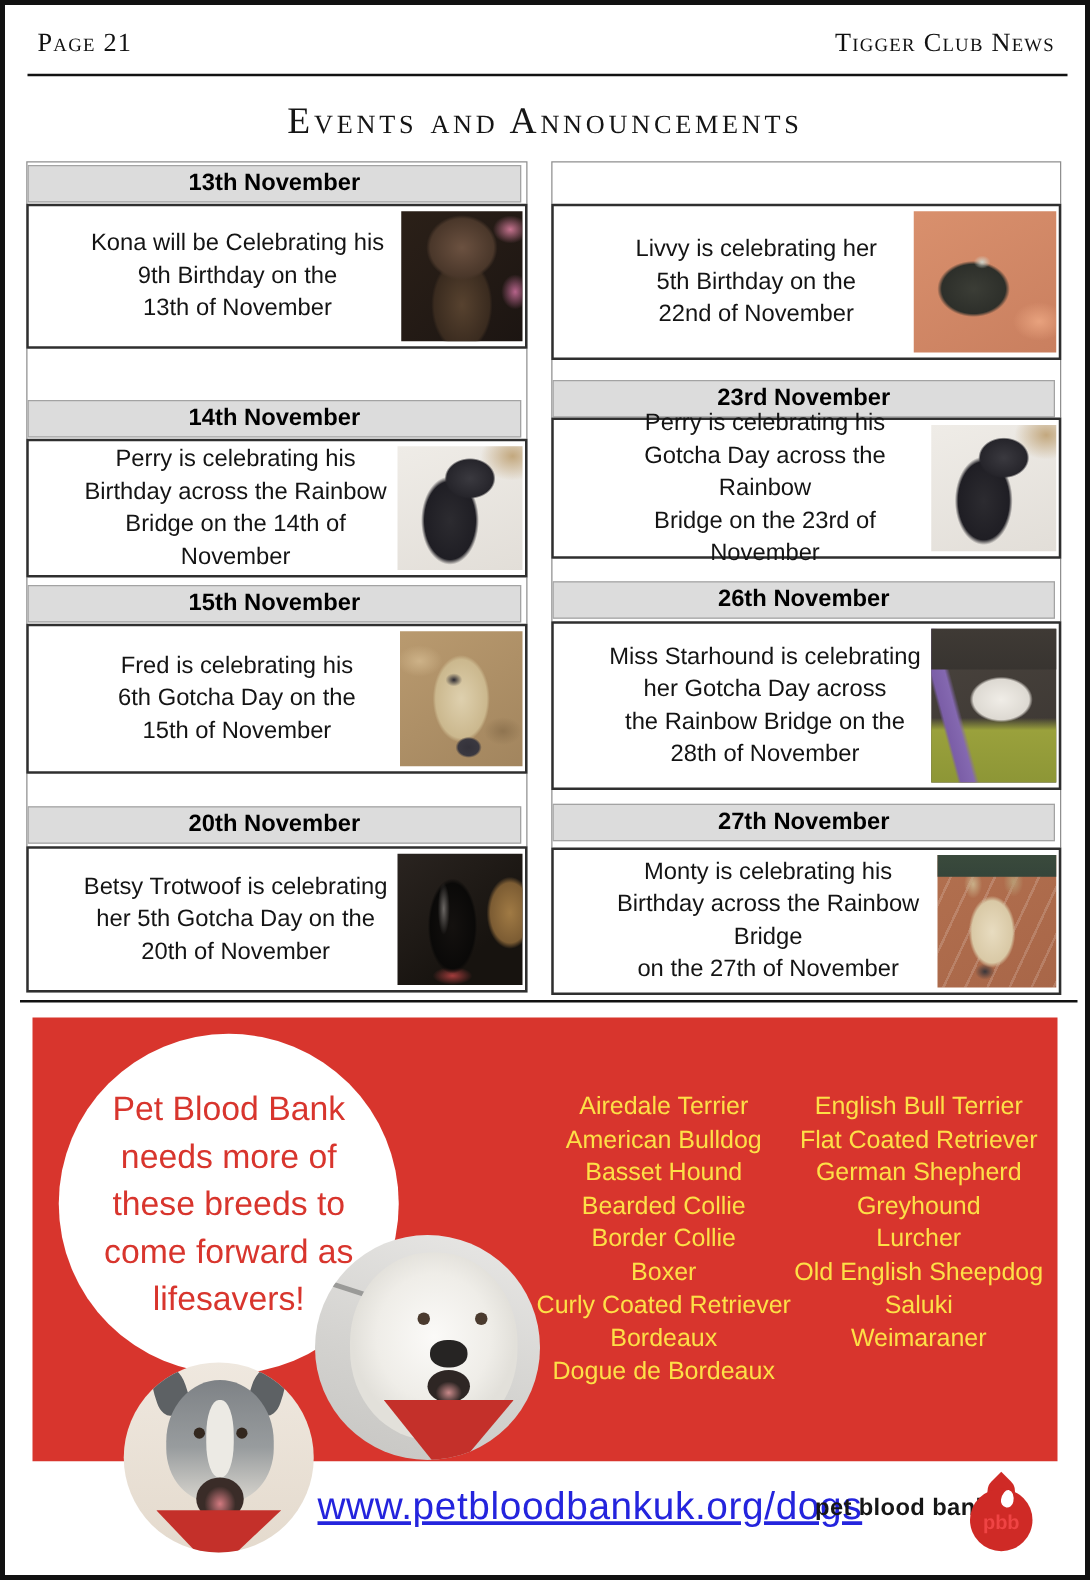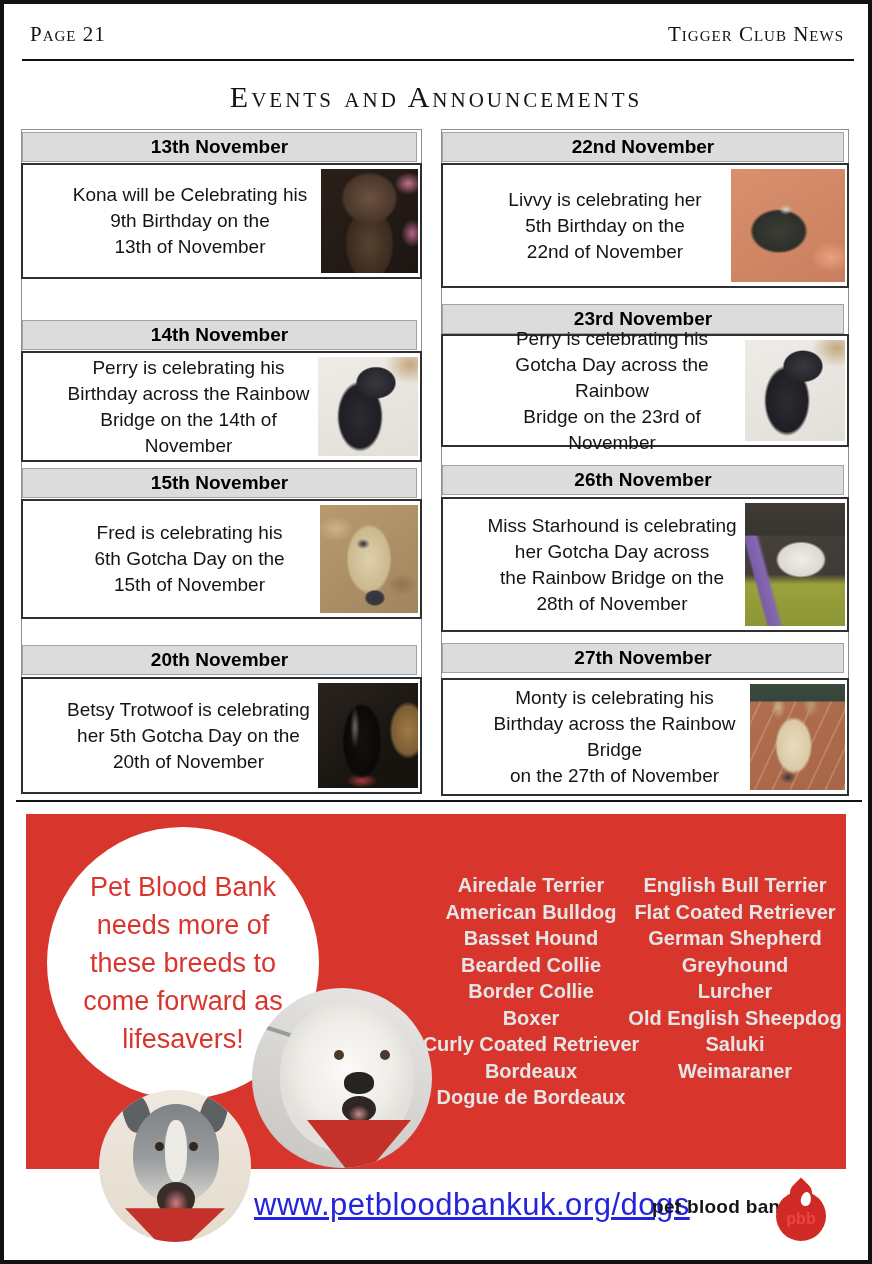--- a/index.html
+++ b/index.html
@@ -76,22 +76,22 @@
     radial-gradient(26px 40px at 46% 58%,#e8dcc0 0%,#d9c9a6 62%,rgba(0,0,0,0) 72%),
     radial-gradient(11px 9px at 40% 88%,#3a363a 0%,rgba(0,0,0,0) 72%),
     repeating-linear-gradient(115deg,rgba(255,255,255,.16) 0 2px,rgba(0,0,0,0) 2px 16px),
     linear-gradient(150deg,#b2704f 0%,#a86648 100%);}
   
   .banner{position:absolute;left:22px;top:810px;width:820px;height:355px;background:#d8352d;}
   .ad-circle{position:absolute;left:21px;top:13px;width:272px;height:272px;border-radius:50%;
     background:#fff;display:flex;align-items:center;justify-content:center;}
   .ad-msg{text-align:center;font-size:27px;line-height:38px;color:#d8352d;
     white-space:pre-line;font-weight:500;}
-  .breeds{position:absolute;top:58px;color:#e5e5e5;font-size:20px;line-height:26.5px;
-    text-align:center;font-weight:700;}
+  .breeds{position:absolute;top:58px;color:#fde047;font-size:20px;line-height:26.5px;
+    text-align:center;font-weight:400;}
   .breeds.l{left:390px;width:230px;}
   .breeds.r{left:598px;width:222px;}
   
   .circ{position:absolute;border-radius:50%;overflow:hidden;z-index:4;}
   .circ.sheep{left:248px;top:984px;width:180px;height:180px;
     background:linear-gradient(200deg,#e9e8e6 0%,#d3d2cf 60%,#c6c5c2 100%);}
   .sheep-edge{position:absolute;left:-8px;top:48px;width:110px;height:4px;background:#9a9a98;
     transform:rotate(18deg);}
   .sheep-fur{position:absolute;left:28px;top:14px;width:134px;height:150px;border-radius:48%;
     background:radial-gradient(65px 72px at 50% 45%,#fbfaf8 0%,#efede8 70%,#e2e0da 100%);}
@@ -168,21 +168,20 @@
     <div class="bar" style="top:515px">20th November</div>
     <div class="box" style="top:547px;height:113px">
       <div class="txt">Betsy Trotwoof is celebrating
 her 5th Gotcha Day on the
 20th of November</div>
       <div class="ph betsy"></div>
     </div>
   </div>
 
   <div class="col right">
-    <div class="bar" style="top:2px">22nd November</div>
     <div class="box" style="top:33px;height:121px">
       <div class="txt">Livvy is celebrating her
 5th Birthday on the
 22nd of November</div>
       <div class="ph livvy"></div>
     </div>
     <div class="bar" style="top:174px">23rd November</div>
     <div class="box" style="top:204px;height:109px">
       <div class="txt">Perry is celebrating his
 Gotcha Day across the Rainbow

